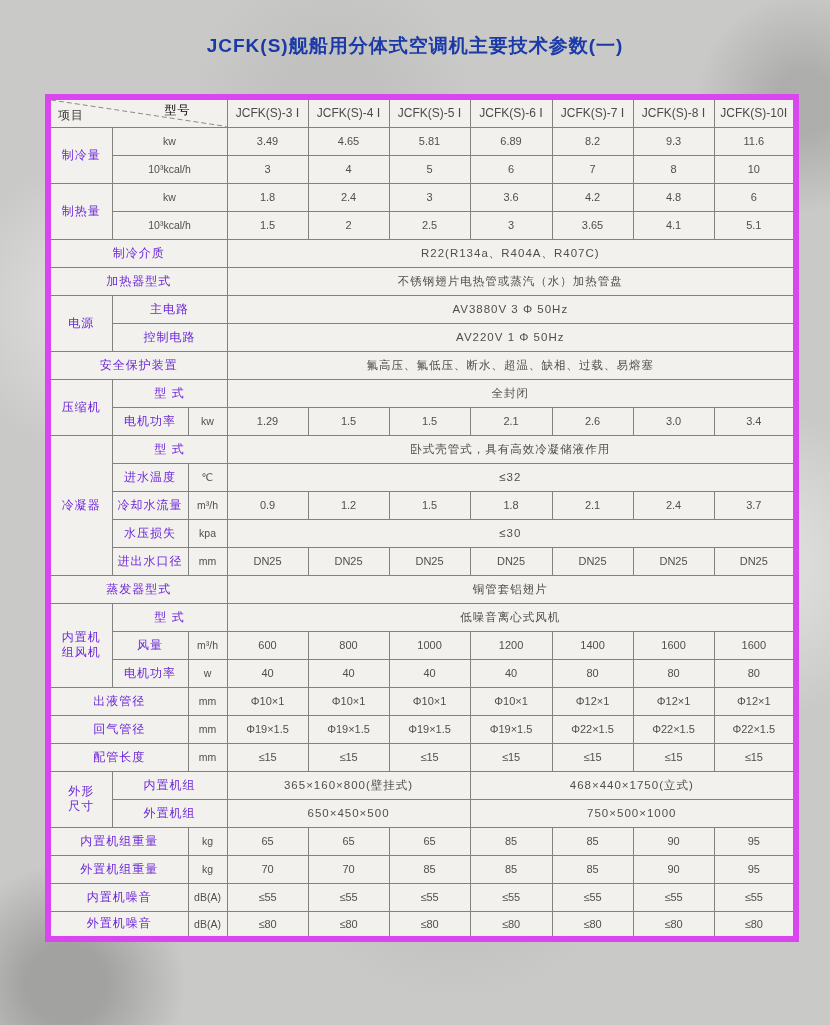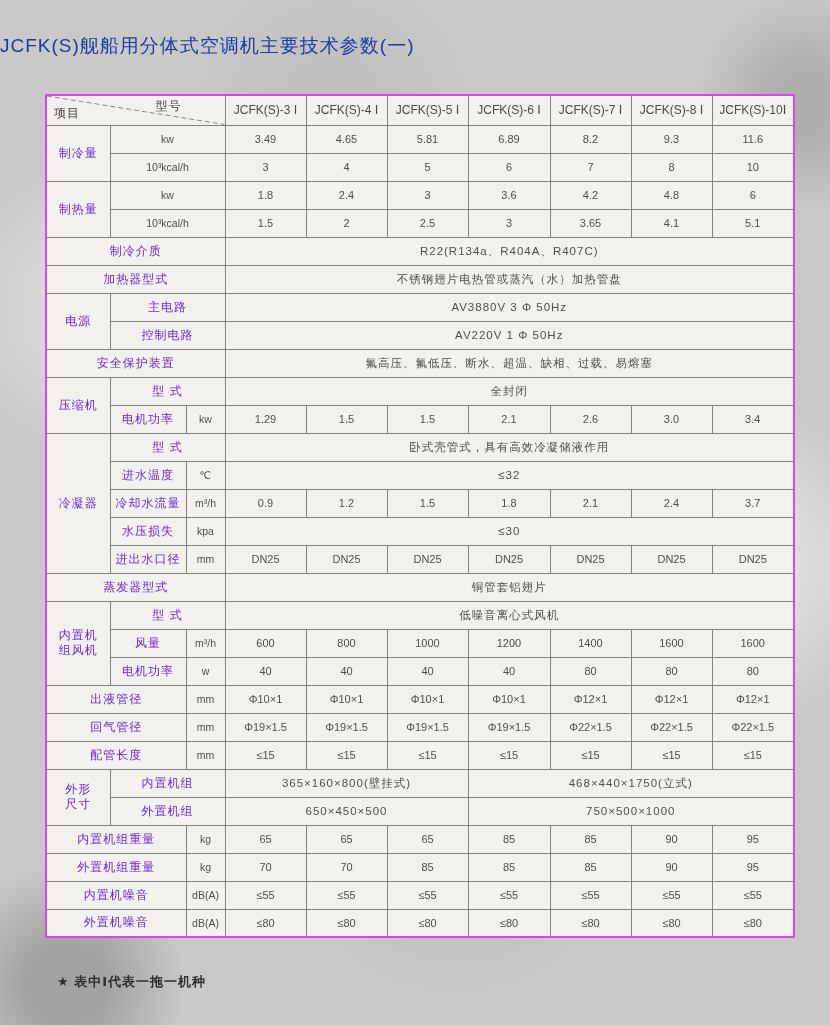--- a/index.html
+++ b/index.html
@@ -12,52 +12,52 @@
       radial-gradient(circle at 97% 10%, rgba(110,110,108,0.30) 0 30px, transparent 110px),
       radial-gradient(circle at 90% 55%, rgba(255,255,255,0.35) 0 60px, transparent 160px),
       radial-gradient(circle at 12% 30%, rgba(255,255,255,0.30) 0 50px, transparent 150px),
       radial-gradient(circle at 55% 80%, rgba(160,160,158,0.25) 0 70px, transparent 180px),
       radial-gradient(circle at 40% 10%, rgba(175,175,173,0.30) 0 50px, transparent 140px),
       #c9c9c7;
     overflow:hidden;
   }
   .title {
     position:absolute; left:0; top:33px; width:100%;
-    font-size:19px; font-weight:normal;
+    text-align:center; font-size:19px; font-weight:bold;
     color:#1b3aa8; letter-spacing:1px;
   }
   .stray {
     position:absolute; left:228px; top:118px;
     font-size:11px; color:rgba(80,80,130,0.55);
     transform:rotate(83deg); transform-origin:left top;
   }
   table.spec {
     position:absolute; left:45px; top:94px;
     width:748px; border-collapse:collapse; table-layout:fixed;
     background:#f2f1ed;
-    border:2px solid #d946ef;
+    border:6px solid #d946ef;
   }
   td {
     border:1px solid #81817f;
     text-align:center; vertical-align:middle;
     font-size:11px; color:#4f4f4f;
     height:28px; padding:0 1px;
     white-space:nowrap; overflow:hidden;
   }
   tr.hrow td { height:30px; }
   td.model  { font-size:12px; color:#4a4a4a; }
   td.glabel, td.plabel, td.biglabel { font-size:12px; color:#6d28d9; letter-spacing:1px; }
   td.unit { font-size:10.5px; letter-spacing:0; }
   td.span { font-size:11.5px; letter-spacing:1px; }
   td.num  { letter-spacing:0; }
   .two-line span { display:block; line-height:1.25; }
   td.corner { position:relative; padding:0; }
   td.corner svg { position:absolute; inset:0; width:100%; height:100%; }
   .c-item  { position:absolute; left:7px;  bottom:3px; font-size:12px; color:#3c3c3c; letter-spacing:1px; }
-  .c-model { position:absolute; right:43px; top:2px;  font-size:12px; color:#404040; letter-spacing:1px; }
+  .c-model { position:absolute; right:36px; top:2px;  font-size:12px; color:#000000; letter-spacing:1px; }
   .footnotes { position:absolute; left:57px; top:968px; }
   .footnote { font-size:13px; color:#2e2e2e; font-weight:bold; letter-spacing:1px; line-height:2.1; }
 </style>
 </head>
 <body>
 
 <div class="title">JCFK(S)舰船用分体式空调机主要技术参数(一)</div>
 <div class="stray">100</div>
 
 <table class="spec">
@@ -343,14 +343,13 @@
     <td class="num">≤80</td>
     <td class="num">≤80</td>
     <td class="num">≤80</td>
     <td class="num">≤80</td>
     <td class="num">≤80</td>
   </tr>
 </tbody>
   </table>
 
 <div class="footnotes">
-  <div class="footnote">★ 表中Ⅰ代表一拖一机种</div>
 </div>
 
 </body></html>

